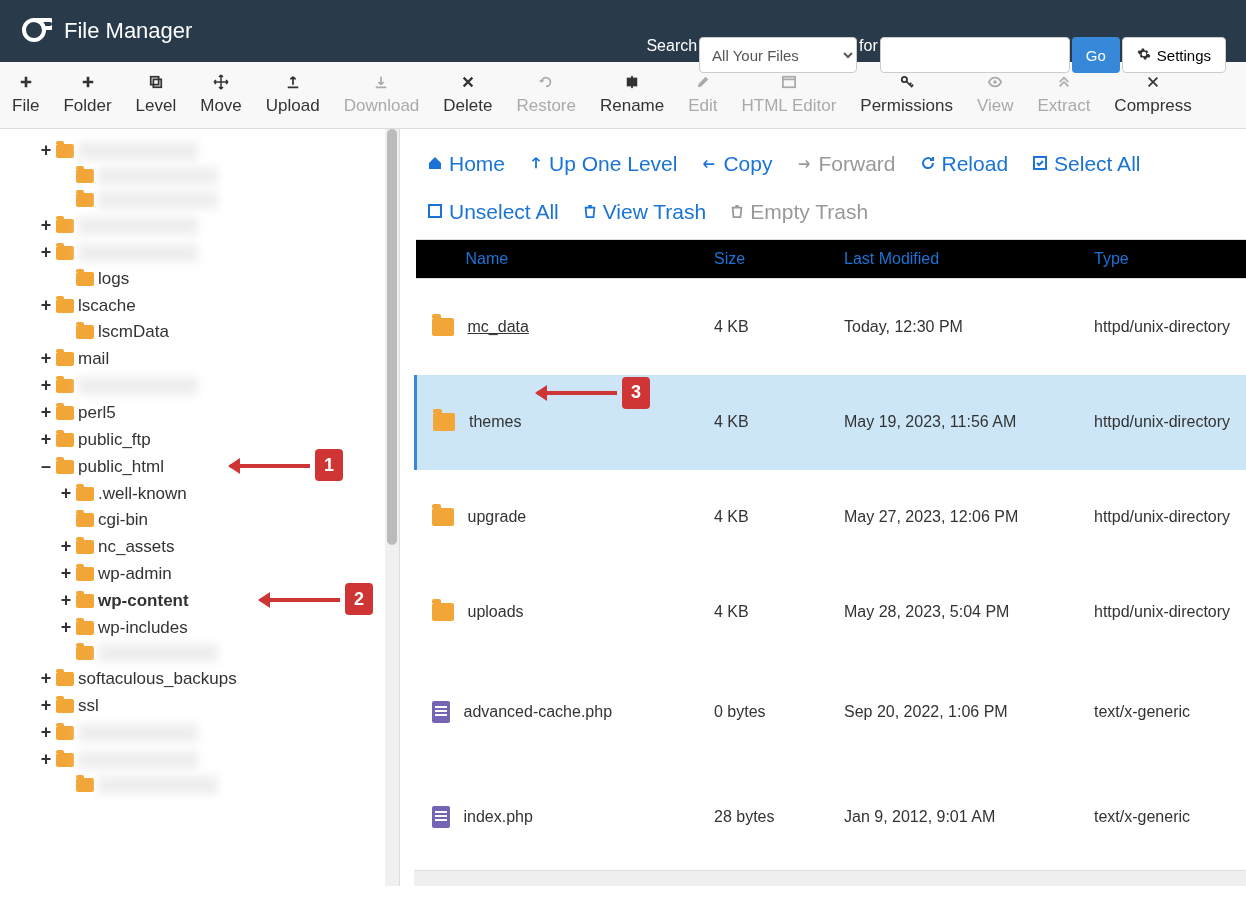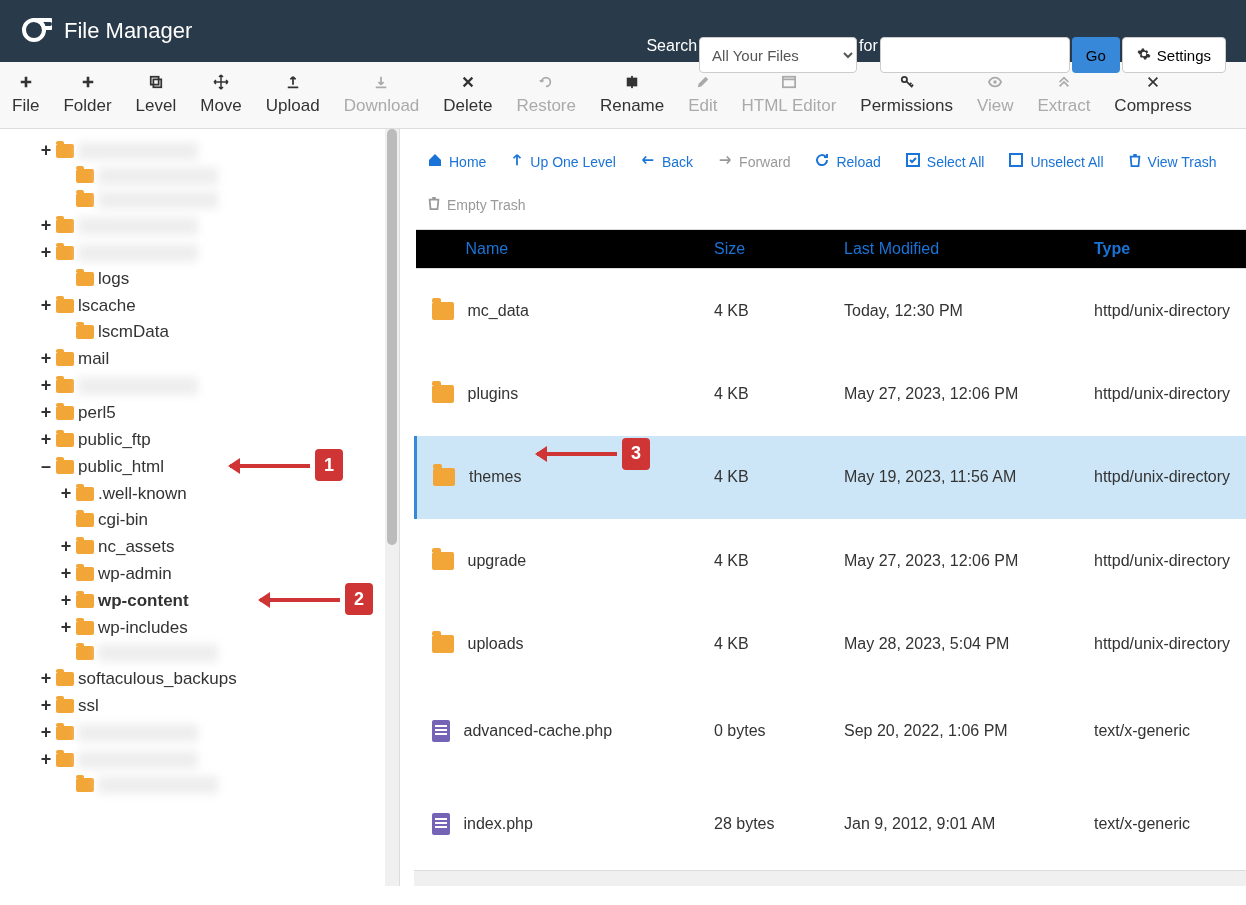--- a/index.html
+++ b/index.html
@@ -6,21 +6,21 @@
 body { font-family: -apple-system, BlinkMacSystemFont, "Segoe UI", Arial, sans-serif; font-size: 15px; color: #333; overflow: hidden; }
 
 .header { background: #293a4a; color: #fff; height: 62px; display: flex; align-items: center; padding: 0 20px; justify-content: space-between; }
 .header-left { display: flex; align-items: center; gap: 12px; }
 .cpanel-logo { width: 32px; height: 32px; }
 .header-title { font-size: 22px; font-weight: 400; }
 .header-right { display: flex; align-items: flex-start; gap: 2px; margin-top: 48px; }
 .header-label { font-size: 16px; }
 .header-select { height: 36px; width: 158px; border-radius: 4px; border: 1px solid #ccc; padding: 0 8px; background: #fff; font-size: 15px; color: #555; }
 .header-input { height: 36px; width: 190px; border-radius: 4px; border: 1px solid #ccc; padding: 0 8px; background: #fff; }
-.go-btn { height: 36px; background: #3788d8; color: #000000; border: none; border-radius: 4px; padding: 0 14px; font-size: 15px; cursor: pointer; }
+.go-btn { height: 36px; background: #3788d8; color: #ffffff; border: none; border-radius: 4px; padding: 0 14px; font-size: 15px; cursor: pointer; }
 .settings-btn { height: 36px; background: #fff; border: 1px solid #ccc; border-radius: 4px; padding: 0 14px; font-size: 15px; cursor: pointer; display: flex; align-items: center; gap: 6px; }
 
 .toolbar { background: #f8f8f8; border-bottom: 1px solid #ddd; display: flex; flex-wrap: wrap; padding: 8px 12px; gap: 4px 24px; }
 .tb-item { display: flex; align-items: center; gap: 6px; font-size: 17px; cursor: pointer; padding: 4px 0; flex-direction: column; }
 .tb-item.disabled { color: #aaa; cursor: default; }
 .tb-icon { width: 16px; height: 16px; display: inline-flex; align-items: center; justify-content: center; }
 
 .main { display: flex; height: calc(100vh - 62px - 86px); }
 .sidebar { width: 400px; border-right: 1px solid #ddd; overflow-y: auto; padding: 8px 0 8px 40px; font-size: 17px; position: relative; }
 .tree-item { display: flex; align-items: center; gap: 4px; padding: 3px 0; cursor: pointer; white-space: nowrap; }
@@ -32,21 +32,21 @@
 .tree-label { color: #333; }
 .tree-label.bold { font-weight: bold; }
 .tree-label.blur { filter: blur(4px); background: #eee; color: transparent; width: 120px; height: 18px; display: inline-block; }
 .indent-1 { padding-left: 20px; }
 
 .sidebar-scrollbar { position: absolute; right: 0; top: 0; width: 14px; height: 100%; background: #f0f0f0; }
 .sidebar-thumb { position: absolute; right: 2px; width: 10px; background: #bbb; border-radius: 5px; }
 
 .content { flex: 1; padding: 14px 0 0 14px; overflow: hidden; display:flex; flex-direction:column; }
 .content-toolbar { display: flex; flex-wrap: wrap; gap: 24px; padding: 8px 12px 14px; border: 1px solid #fff; }
-.ct-item { display: flex; align-items: center; gap: 6px; font-size: 14px; color: #1a73d6; cursor: pointer; }
+.ct-item { display: flex; align-items: center; gap: 6px; font-size: 21px; color: #1a73d6; cursor: pointer; }
 .ct-item.disabled { color: #999; cursor: default; }
 
 .file-table { width: 100%; border-collapse: collapse; flex:1; }
 .file-table th { text-align: left; font-weight: normal; color: #1a73d6; padding: 10px 8px; border-top: 1px solid #ddd; border-bottom: 1px solid #ddd; font-size: 16px; background: #000000; }
 .file-table th:first-child { padding-left: 50px; }
 .file-table td { padding: 9px 8px; font-size: 16px; color: #333; border-bottom: 0; }
 .file-table tr.row td { vertical-align: middle; }
 .file-table tr.selected td { background: #cde6f7; }
 .file-table tr.selected { border-left: 3px solid #3788d8; }
 .name-cell { display: flex; align-items: center; gap: 14px; padding-left: 8px; }
@@ -366,21 +366,21 @@
         <div class="ct-item">
           <span><svg width="14" height="16" viewBox="0 0 16 16">
               <path d="M8 2v12M8 2l-4 4M8 2l4 4" stroke="currentColor" stroke-width="2" fill="none"></path>
             </svg></span>
           <span>Up One Level</span>
         </div>
         <div class="ct-item">
           <span><svg width="16" height="14" viewBox="0 0 16 16">
               <path d="M14 8H2M2 8l4-4M2 8l4 4" stroke="currentColor" stroke-width="2" fill="none"></path>
             </svg></span>
-          <span>Back</span>
+          <span>Copy</span>
         </div>
         <div class="ct-item disabled">
           <span><svg width="16" height="14" viewBox="0 0 16 16">
               <path d="M2 8h12M14 8l-4-4M14 8l-4 4" stroke="currentColor" stroke-width="2" fill="none"></path>
             </svg></span>
           <span>Forward</span>
         </div>
         <div class="ct-item">
           <span><svg width="16" height="16" viewBox="0 0 16 16">
               <path d="M13 8a5 5 0 11-1.5-3.5M13 2v3h-3" stroke="currentColor" stroke-width="2" fill="none"></path>
@@ -412,44 +412,33 @@
             </svg></span>
           <span>Empty Trash</span>
         </div>
       </div>
     <table class="file-table">
       <thead>
         <tr>
           <th>Name</th>
           <th style="width:130px;">Size</th>
           <th style="width:250px;">Last Modified</th>
-          <th style="width:160px;font-weight:bold;">Type</th>
+          <th style="width:160px;">Type</th>
         </tr>
       </thead>
       <tbody id="filebody">
           <tr class="row" style="position: relative;">
-            <td style="position:relative;">
+            <td style="position:relative;text-decoration:underline;">
               <div class="name-cell">
                 <span class="file-folder-icon"></span>
                 <span>mc_data</span>
               </div>
             </td>
             <td>4 KB</td>
             <td>Today, 12:30 PM</td>
-            <td>httpd/unix-directory</td>
-          </tr>
-          <tr class="row" style="position: relative;">
-            <td style="position:relative;">
-              <div class="name-cell">
-                <span class="file-folder-icon"></span>
-                <span>plugins</span>
-              </div>
-            </td>
-            <td>4 KB</td>
-            <td>May 27, 2023, 12:06 PM</td>
             <td>httpd/unix-directory</td>
           </tr>
           <tr class="row selected" style="position: relative;">
             <td style="position:relative;">
               <div class="name-cell">
                 <span class="file-folder-icon"></span>
                 <span>themes</span>
               </div>
               <div class="arrow-line" style="left:120px; top:16px; width:80px;"></div>
               <div class="callout" style="left:205px; top:2px;">3</div>

